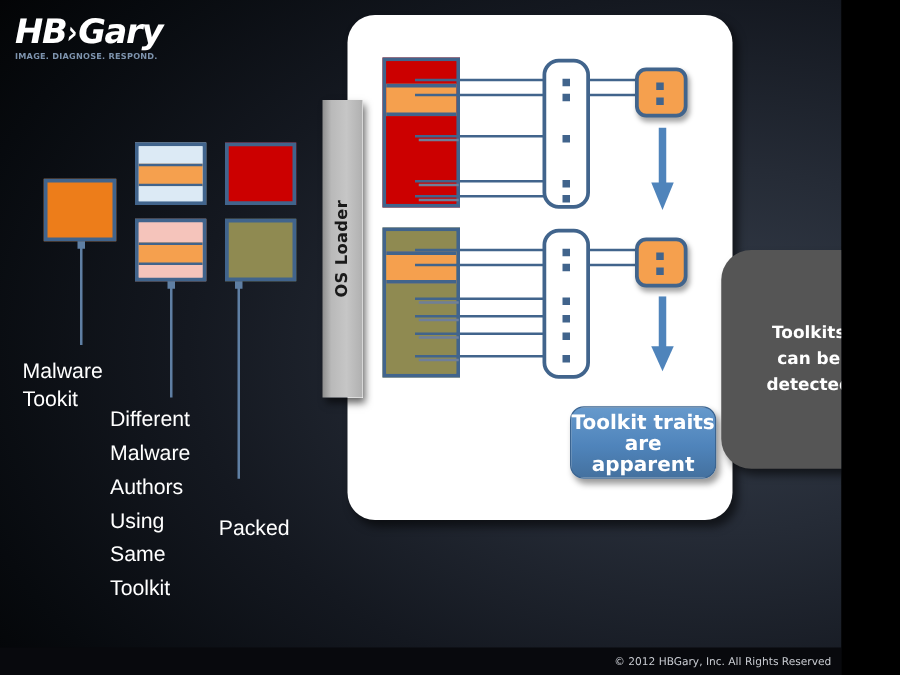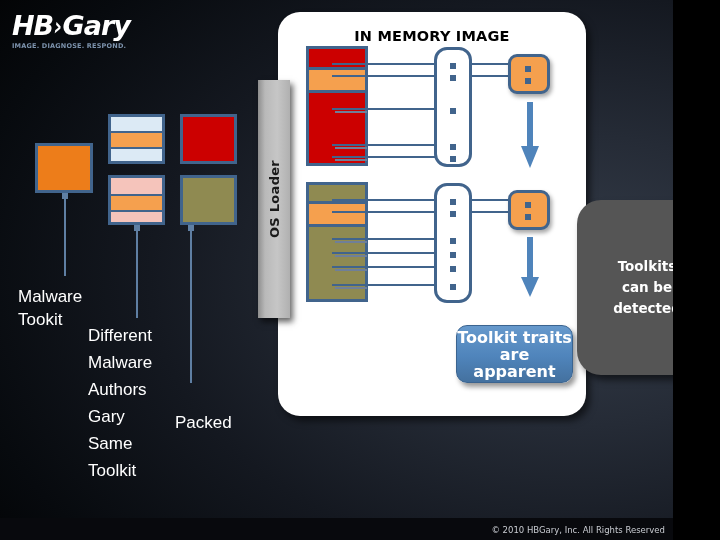--- a/index.html
+++ b/index.html
@@ -249,21 +249,20 @@
 
   <div id="logo">
     <div class="wordmark">
       <span>HB</span><span class="chev">›</span><span>Gary</span>
     </div>
     <div class="tagline">IMAGE.  DIAGNOSE.  RESPOND.</div>
   </div>
 
   <div id="memory-panel">
 
-    <div id="panel-title">IN MEMORY IMAGE</div>
 
     <div class="mem-block" style="left:28px; top:34px; width:62px; height:120px; background:#cc0000;">
       <div class="mem-top" style="height:18px; background:#cc0000;"></div>
       <div class="mem-band" style="top:18px; height:26px;"></div>
       <div class="mem-body" style="top:44px; bottom:0; background:#cc0000;"></div>
       <div class="mem-tick" style="left:26px; top:62px; width:32px;"></div>
       <div class="mem-tick" style="left:26px; top:98px; width:32px;"></div>
       <div class="mem-tick" style="left:26px; top:110px; width:32px;"></div>
     </div>
 
@@ -357,26 +356,26 @@
   <div class="callout-line" style="left:64px; top:196px; height:80px;"></div>
   <div class="callout-line" style="left:136px; top:228px; height:90px;"></div>
   <div class="callout-line" style="left:190px; top:228px; height:155px;"></div>
 
   <div class="label-text" style="left:18px; top:285px;">Malware
 Tookit</div>
 
   <div class="label-text" style="left:88px; top:322px; line-height:27px;">Different
 Malware
 Authors
-Gary
+Using
 Same
 Toolkit</div>
 
   <div class="label-text" style="left:175px; top:399px;margin-top:12px;">Packed</div>
 
   <div id="toolkits-detected">Toolkits
 can be
 detected</div>
 
   <div id="footer-bar"></div>
-  <div id="copyright">© 2010 HBGary, Inc. All Rights Reserved</div>
+  <div id="copyright">© 2012 HBGary, Inc. All Rights Reserved</div>
 
 </div>
 
 </body></html>

